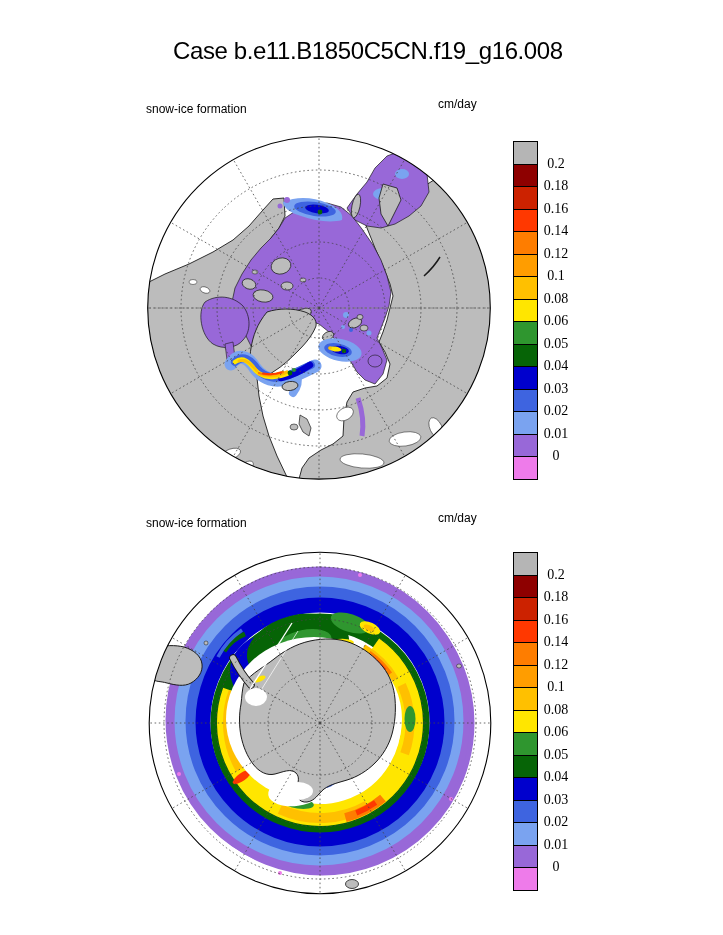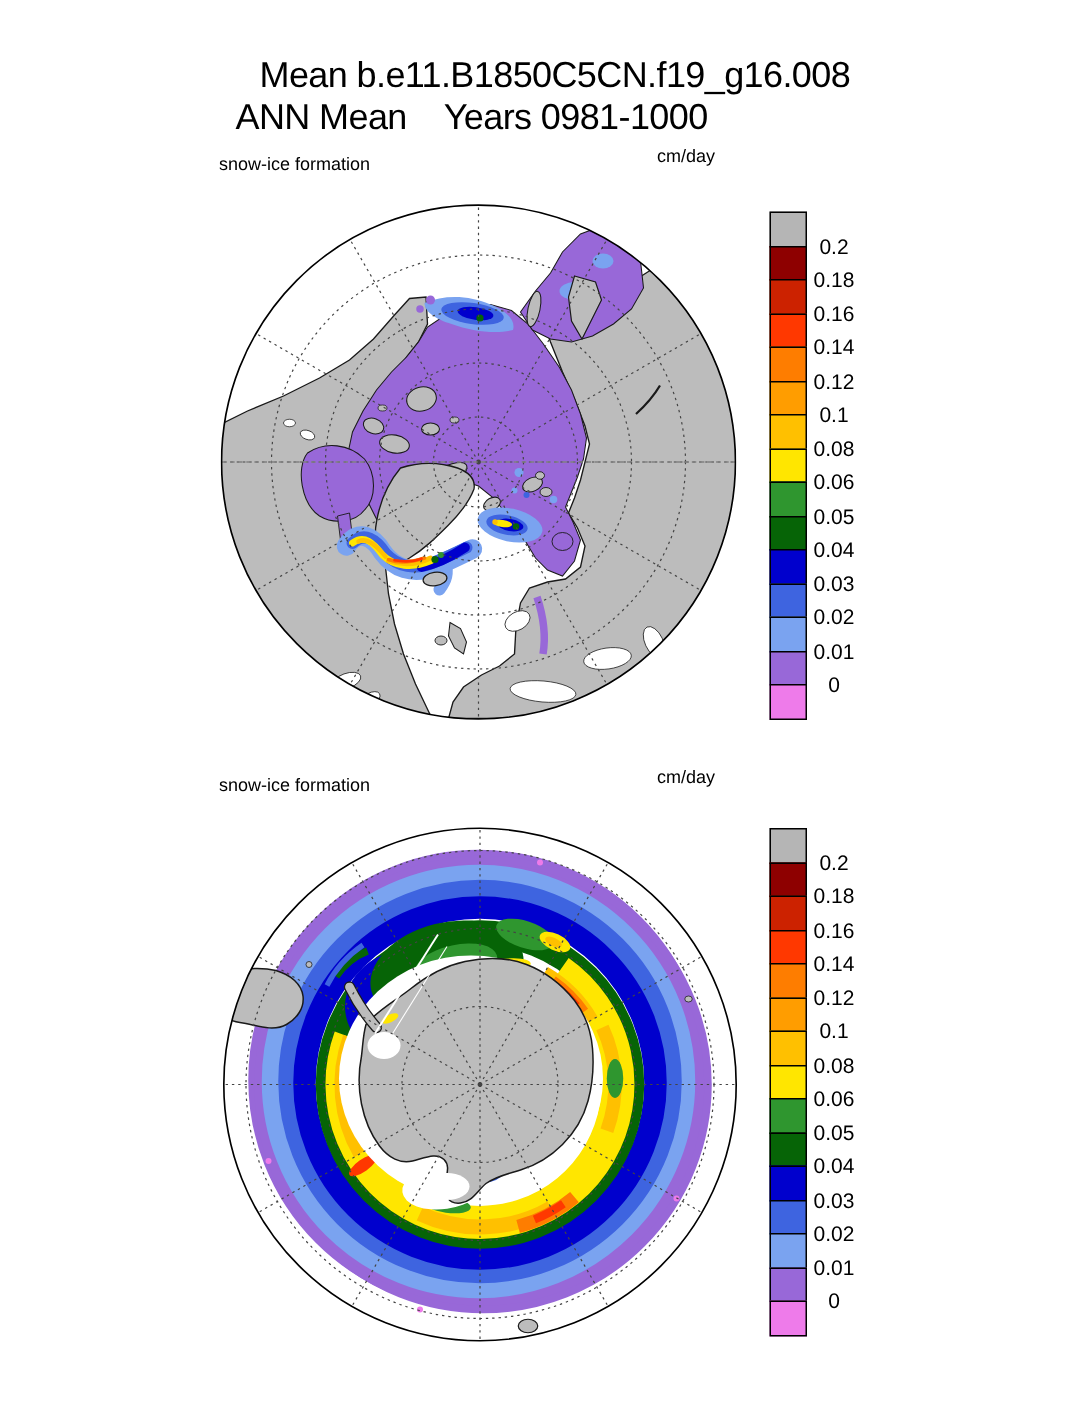--- a/index.html
+++ b/index.html
@@ -7,30 +7,29 @@
         font-family:"Liberation Sans","DejaVu Sans",sans-serif;color:#000;}
   .t1{position:absolute;left:173px;top:37px;font-size:24px;letter-spacing:-0.4px;white-space:pre;}
   .t2{position:absolute;left:157px;top:65px;font-size:24px;letter-spacing:-0.4px;white-space:pre;}
   .lbl{position:absolute;font-size:12px;}
   .map{position:absolute;}
   .cbar{position:absolute;left:513px;width:92px;}
   .cb-boxes{position:absolute;left:0;top:0;}
   .cb-swatch{width:25px;height:23.5px;border:1px solid #000;box-sizing:border-box;margin-top:-1px;}
   .cb-swatch:first-child{margin-top:0;}
   .cb-ticks{position:absolute;left:15px;top:0;width:56px;}
-  .cb-tick{position:absolute;width:56px;text-align:center;font-size:14px;line-height:16px;}
+  .cb-tick{position:absolute;width:56px;text-align:center;font-size:14px;line-height:16px;font-family:Liberation Serif, serif;}
   .grat{fill:none;}
 </style>
 </head>
 <body>
 
 <div class="page">
 
-  <div class="t1">Mean b.e11.B1850C5CN.f19_g16.008</div>
-  <div class="t2">ANN Mean    Years 0981-1000</div>
+  <div class="t1">Case b.e11.B1850C5CN.f19_g16.008</div>
 
   <div class="lbl" style="left:146px;top:102px;">snow-ice formation</div>
   <div class="lbl" style="left:438px;top:97px;">cm/day</div>
   <div class="lbl" style="left:146px;top:516px;">snow-ice formation</div>
   <div class="lbl" style="left:438px;top:511px;">cm/day</div>
 
   <svg class="map" style="left:147px;top:136px;" width="344" height="344" viewBox="0 0 344 344">
     <defs>
         <clipPath id="clipN">
           <circle cx="172" cy="172" r="171.3"></circle>

